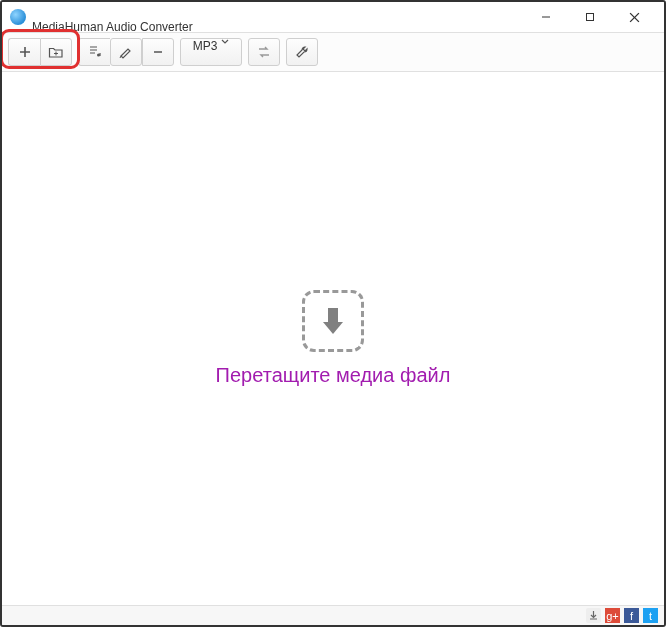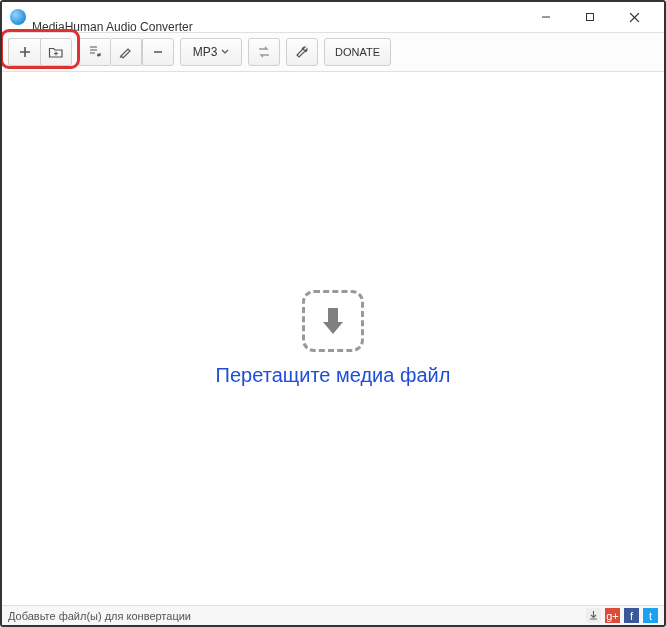--- a/index.html
+++ b/index.html
@@ -60,21 +60,21 @@
   .btn-pair {
     display: flex;
   }
   .btn-pair .btn:first-child { border-top-right-radius:0;border-bottom-right-radius:0;border-right:none; }
   .btn-pair .btn:last-child { border-top-left-radius:0;border-bottom-left-radius:0; }
   .format-select {
     height: 28px; width: 62px;
     border: 1px solid #cfcfcf;
     border-radius: 3px;
     background: linear-gradient(#fdfdfd,#f1f1f1);
-    display: flex; align-items: center; justify-content: center;
+    display: flex; justify-content: center;
     gap: 4px; font-size: 12px; color: #333; font-weight: 500;
   }
   .donate-btn {
     height: 28px;
     padding: 0 10px;
     border: 1px solid #cfcfcf;
     border-radius: 3px;
     background: linear-gradient(#fdfdfd,#f1f1f1);
     font-size: 11px; color: #333; font-weight: 500;
     display:flex;align-items:center;
@@ -96,21 +96,21 @@
     justify-content: center;
     gap: 12px;
   }
   .drop-icon {
     width: 62px; height: 62px;
     border: 3px dashed #999;
     border-radius: 12px;
     display:flex;align-items:center;justify-content:center;
   }
   .drop-msg {
-    font-size: 20px; color: #1d4ed8;
+    font-size: 20px; color: #a21caf;
   }
   .statusbar {
     position: absolute;
     bottom: 0; left: 0; right: 0;
     height: 20px;
     border-top: 1px solid #e0e0e0;
     background: #f7f7f7;
     display: flex; align-items: center;
     padding: 0 6px;
     font-size: 11px; color: #555;
@@ -197,37 +197,33 @@
   <div class="btn">
     <svg width="16" height="14" viewBox="0 0 16 14">
         <path d="M3 4 h8 l-2 -2 M13 10 h-8 l2 2" fill="none" stroke="#999" stroke-width="1.4"></path>
       </svg>
   </div>
   <div class="btn">
     <svg width="14" height="14" viewBox="0 0 14 14">
         <path d="M10 2 a3 3 0 0 0 -3 3 l-5 5 l2 2 l5 -5 a3 3 0 0 0 3 -3 l-2 2 l-2 -2 z" fill="none" stroke="#555" stroke-width="1.2"></path>
       </svg>
   </div>
-  <div class="donate-btn">
-    <span>DONATE</span>
-  </div>
 </div>
 
 <div class="content">
   <div class="drop-icon">
     <svg width="32" height="34" viewBox="0 0 32 34">
       <rect x="11" y="4" width="10" height="14" fill="#808080"></rect>
       <path d="M6 18 L16 30 L26 18 Z" fill="#808080"></path>
     </svg>
   </div>
   <div class="drop-msg">Перетащите медиа файл</div>
 </div>
 
 <div class="statusbar">
-  <span>Добавьте файл(ы) для конвертации</span>
   <div class="status-icons">
     <div class="sic dl">
       <svg width="11" height="11" viewBox="0 0 11 11">
           <path d="M5.5 1 v6 M3 5 l2.5 2.5 l2.5 -2.5 M2 9 h7" stroke="#666" stroke-width="1.2" fill="none"></path>
         </svg>
     </div>
     <div class="sic gp">g+</div>
     <div class="sic fb">f</div>
     <div class="sic tw">t</div>
   </div>

